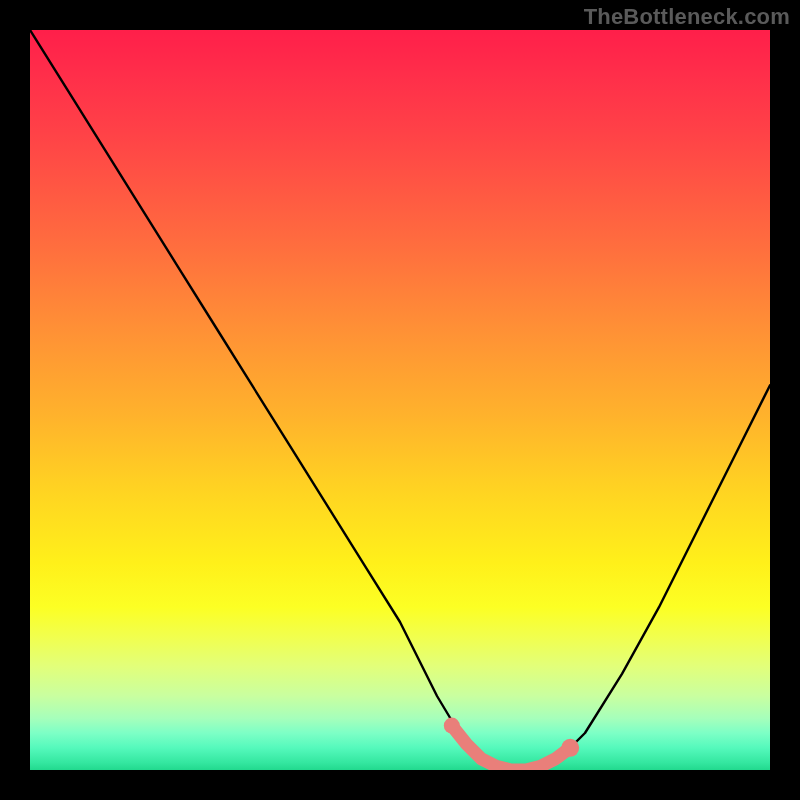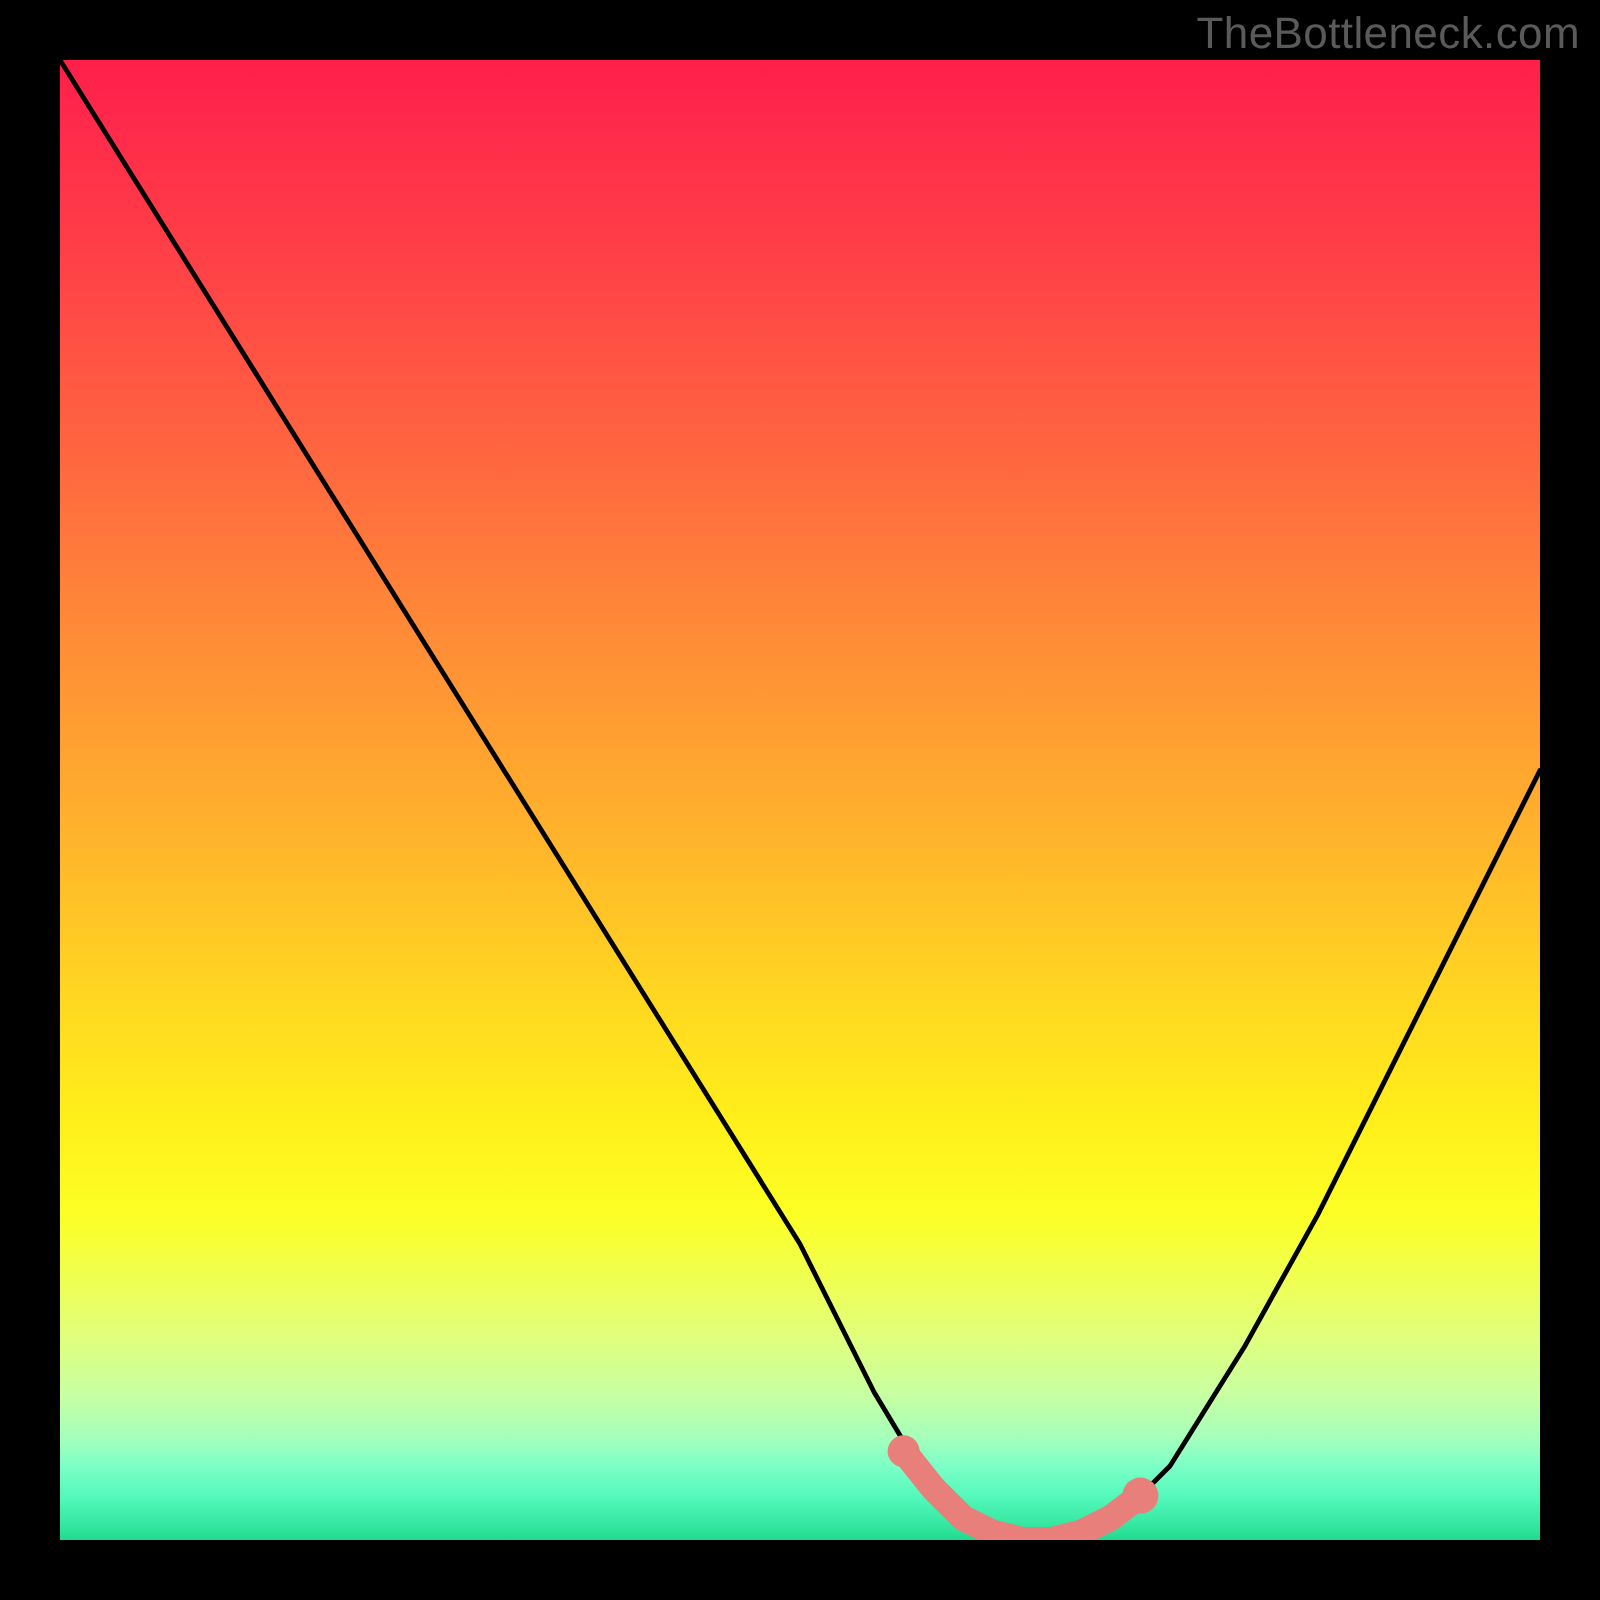--- a/index.html
+++ b/index.html
@@ -16,21 +16,21 @@
     width: 800px;
     height: 800px;
     background: #000;
   }
   .watermark {
     position: absolute;
     top: 4px;
     right: 10px;
     color: #5a5a5a;
     font-size: 22px;
-    font-weight: 400;
+    font-weight: 700;
     letter-spacing: 0.2px;
     z-index: 20;
   }
   .plot-area {
     position: absolute;
     left: 30px;
     top: 30px;
     width: 740px;
     height: 740px;
     overflow: hidden;

